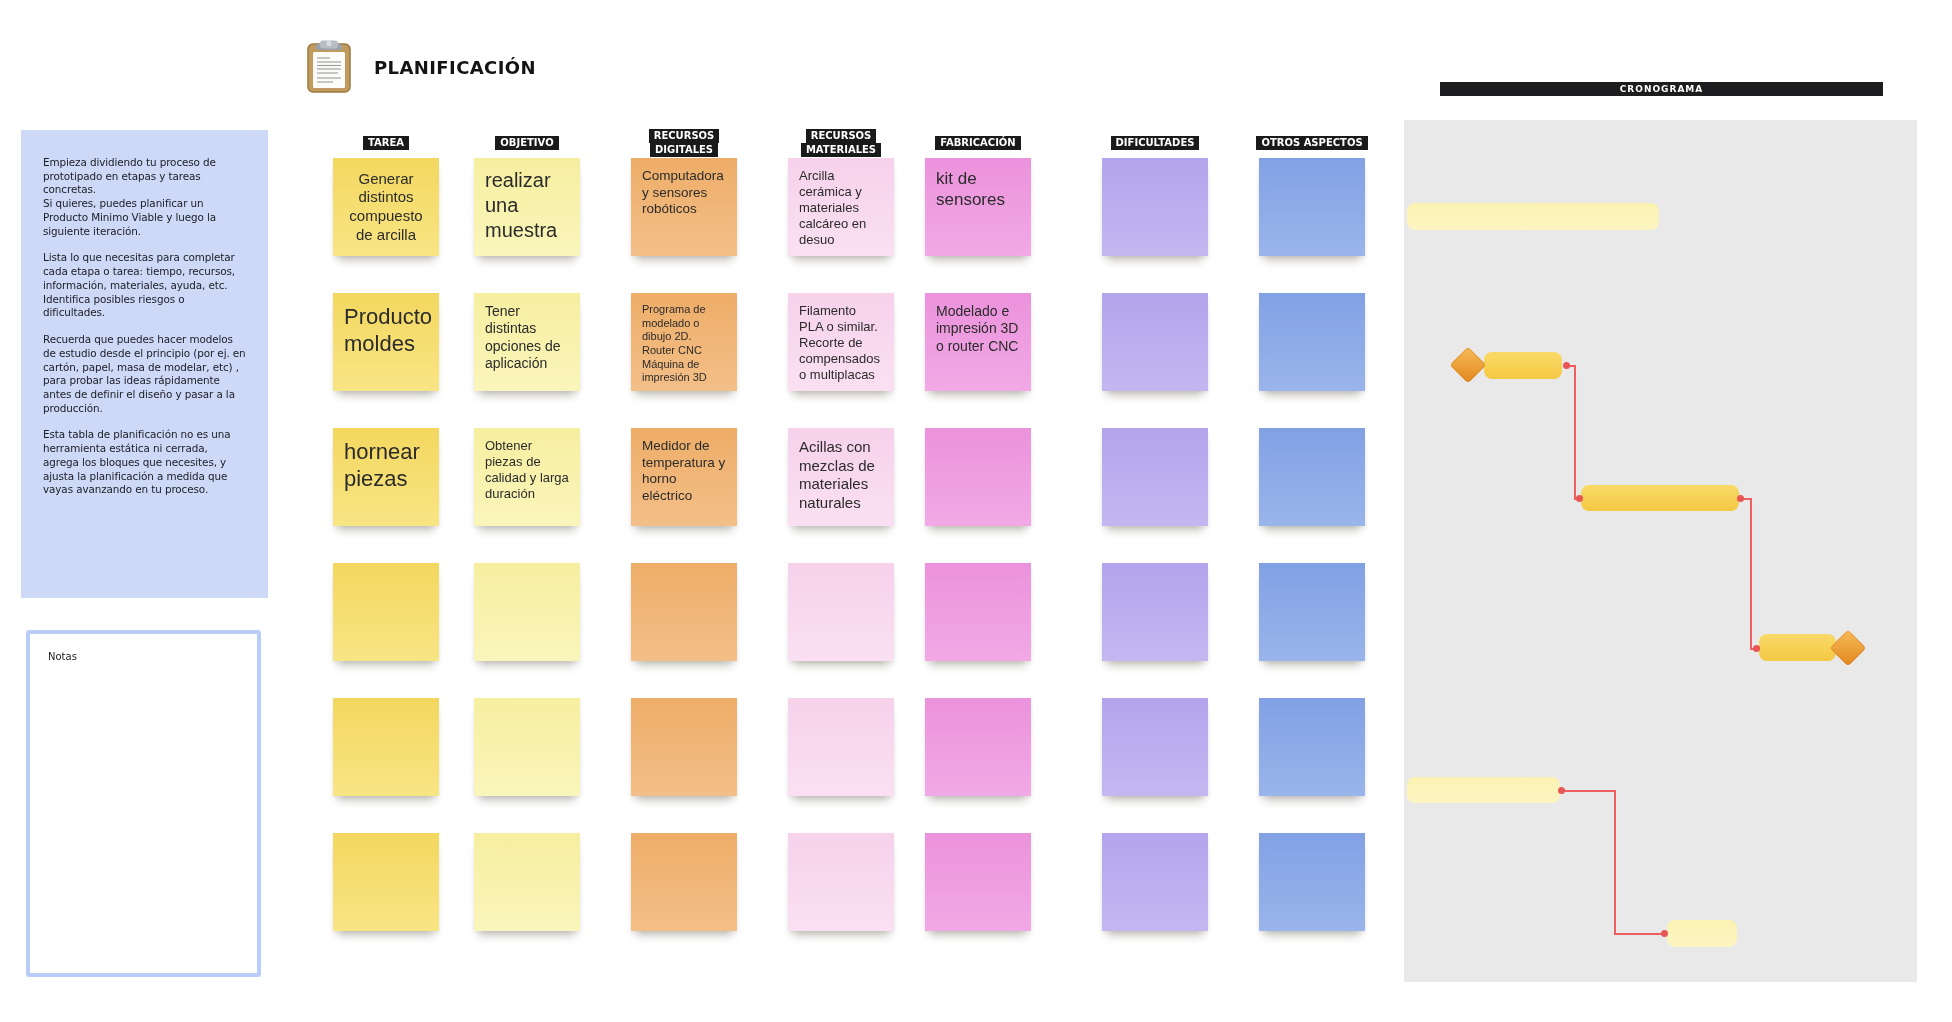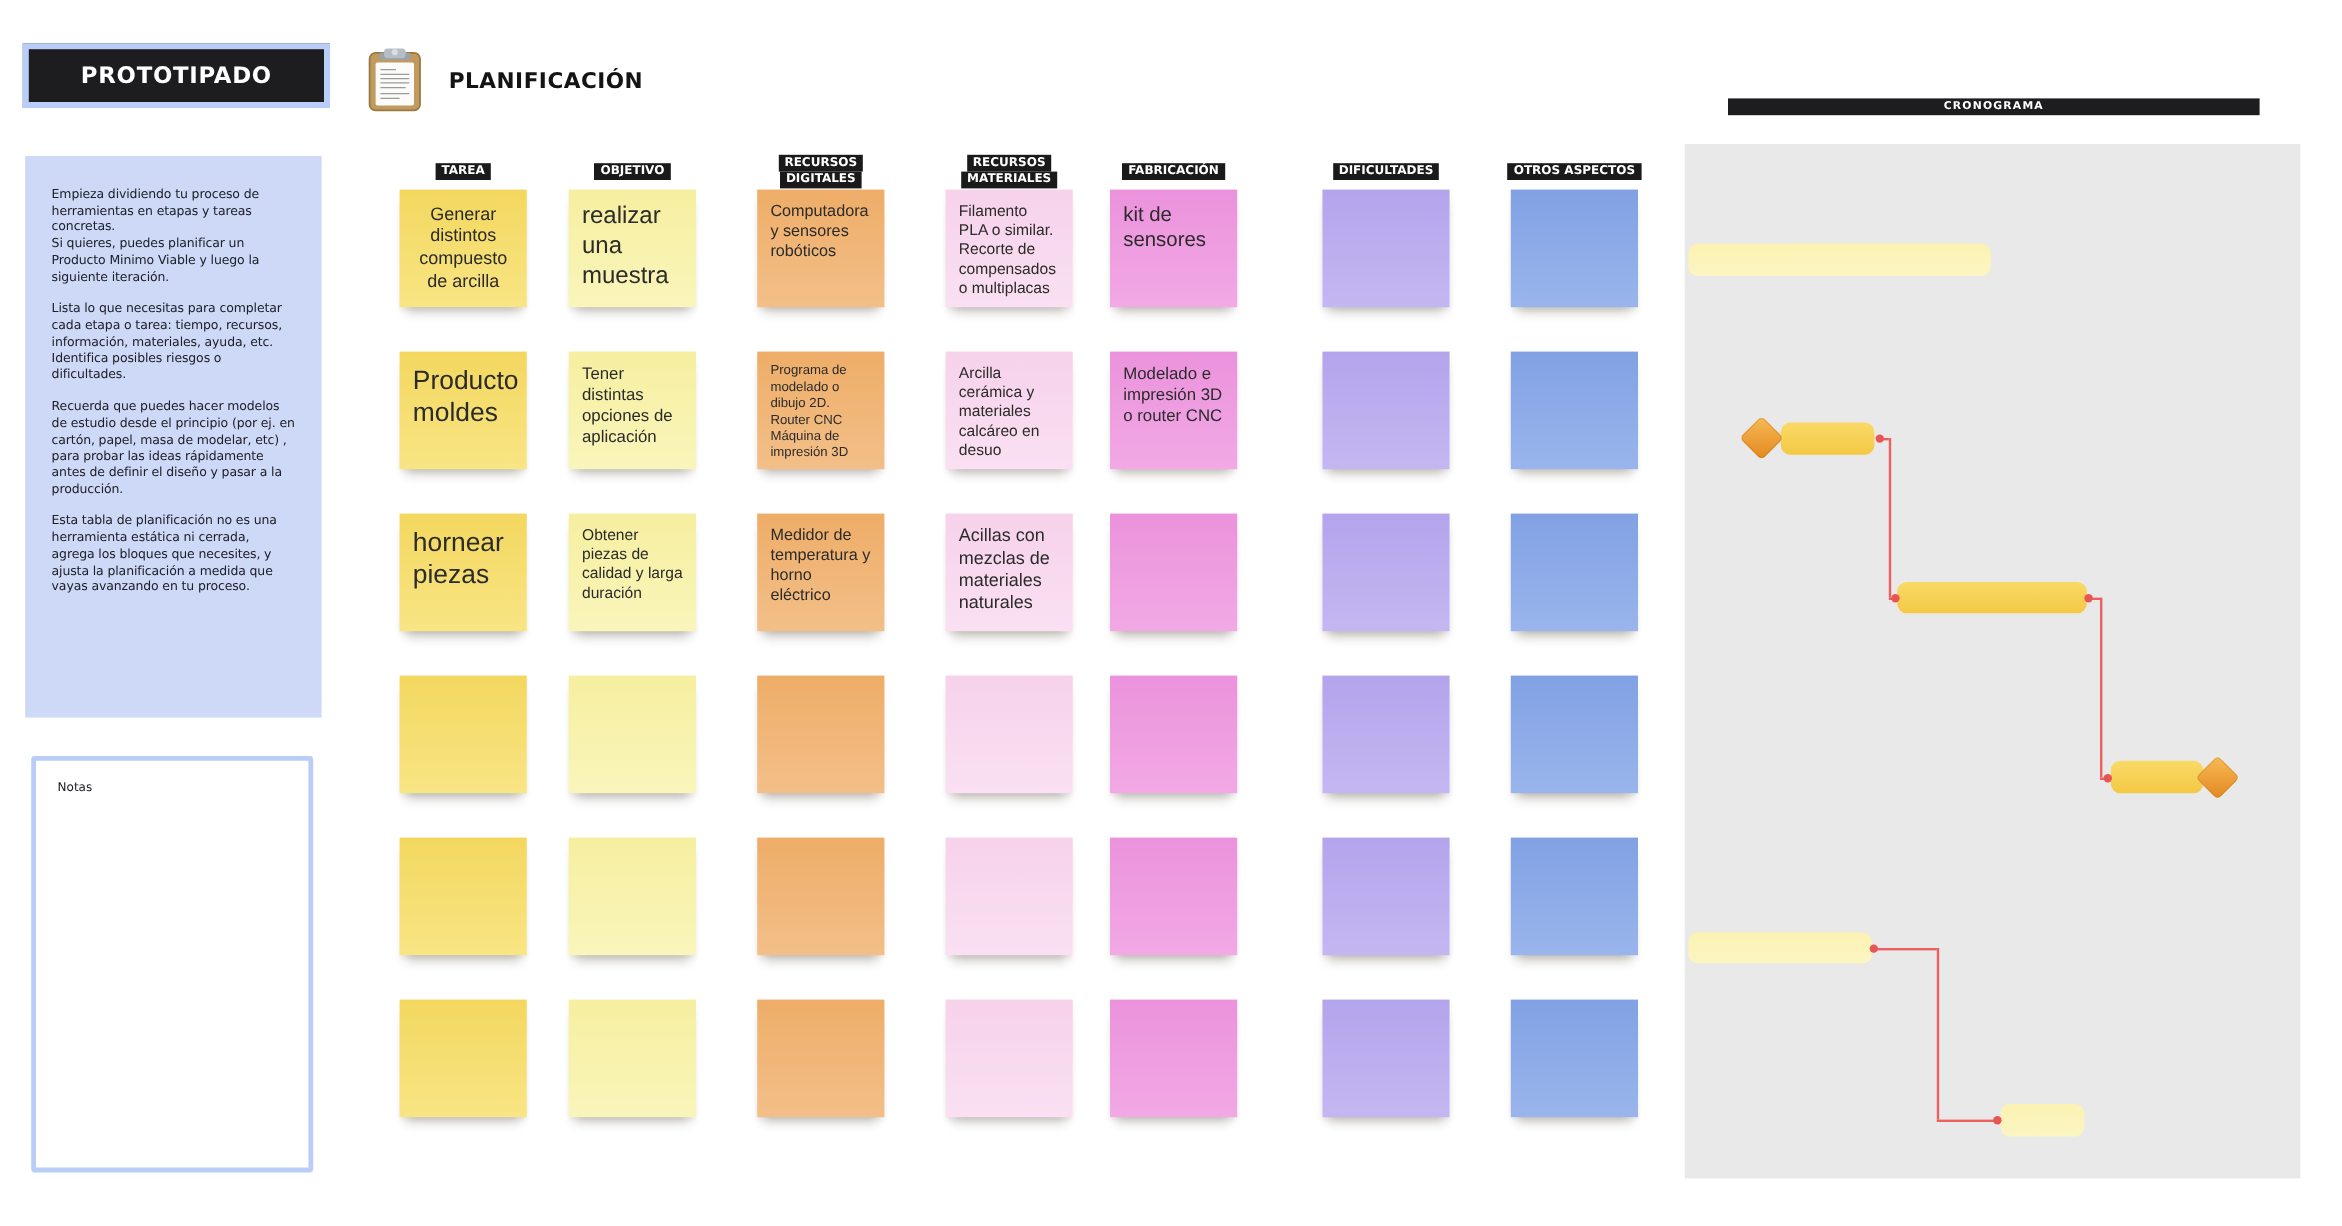--- a/index.html
+++ b/index.html
@@ -56,26 +56,23 @@
   .gdot{position:absolute;width:7px;height:7px;border-radius:50%;background:#e85555;}
 
   
   .clipboard{width:58px;height:58px;display:block;}
 </style>
 </head>
 <body>
 
 <div id="board">
 
-  <div class="title-box">
-    <span>PROTOTIPADO</span>
-  </div>
 
   <div class="sidebar-panel">
-    <p>Empieza dividiendo tu proceso de herramientas en etapas y tareas concretas.
+    <p>Empieza dividiendo tu proceso de prototipado en etapas y tareas concretas.
 Si quieres, puedes planificar un Producto Minimo Viable y luego la siguiente iteración.</p>
     <p>Lista lo que necesitas para completar cada etapa o tarea: tiempo, recursos, información, materiales, ayuda, etc. Identifica posibles riesgos o dificultades.</p>
     <p>Recuerda que puedes hacer modelos de estudio desde el principio (por ej. en cartón, papel, masa de modelar, etc) , para probar las ideas rápidamente antes de definir el diseño y pasar a la producción.</p>
     <p>Esta tabla de planificación no es una herramienta estática ni cerrada, agrega los bloques que necesites, y ajusta la planificación a medida que vayas avanzando en tu proceso.</p>
   </div>
 
   <div class="notas-box">
     <span class="label">Notas</span>
   </div>
 
@@ -171,25 +168,25 @@
         <div class="note" style="background: linear-gradient(rgb(238, 173, 104), rgb(243, 191, 136));">
           <div class="note-text" style="font-size: 14px;"></div>
         </div>
       </div>
       <div class="grid-column" style="left: 471px;">
         <div class="col-header">
           <div class="header-chip">RECURSOS</div>
           <div class="header-chip">MATERIALES</div>
         </div>
         <div class="note" style="background: linear-gradient(rgb(246, 210, 235), rgb(250, 224, 242));">
+          <div class="note-text" style="font-size: 13px;">Arcilla cerámica y materiales calcáreo en desuo</div>
+        </div>
+        <div class="note" style="background: linear-gradient(rgb(246, 210, 235), rgb(250, 224, 242));">
           <div class="note-text" style="font-size: 13px;">Filamento PLA o similar.
 Recorte de compensados o multiplacas</div>
-        </div>
-        <div class="note" style="background: linear-gradient(rgb(246, 210, 235), rgb(250, 224, 242));">
-          <div class="note-text" style="font-size: 13px;">Arcilla cerámica y materiales calcáreo en desuo</div>
         </div>
         <div class="note" style="background: linear-gradient(rgb(246, 210, 235), rgb(250, 224, 242));">
           <div class="note-text" style="font-size: 15px;">Acillas con mezclas de materiales naturales</div>
         </div>
         <div class="note" style="background: linear-gradient(rgb(246, 210, 235), rgb(250, 224, 242));">
           <div class="note-text" style="font-size: 14px;"></div>
         </div>
         <div class="note" style="background: linear-gradient(rgb(246, 210, 235), rgb(250, 224, 242));">
           <div class="note-text" style="font-size: 14px;"></div>
         </div>

